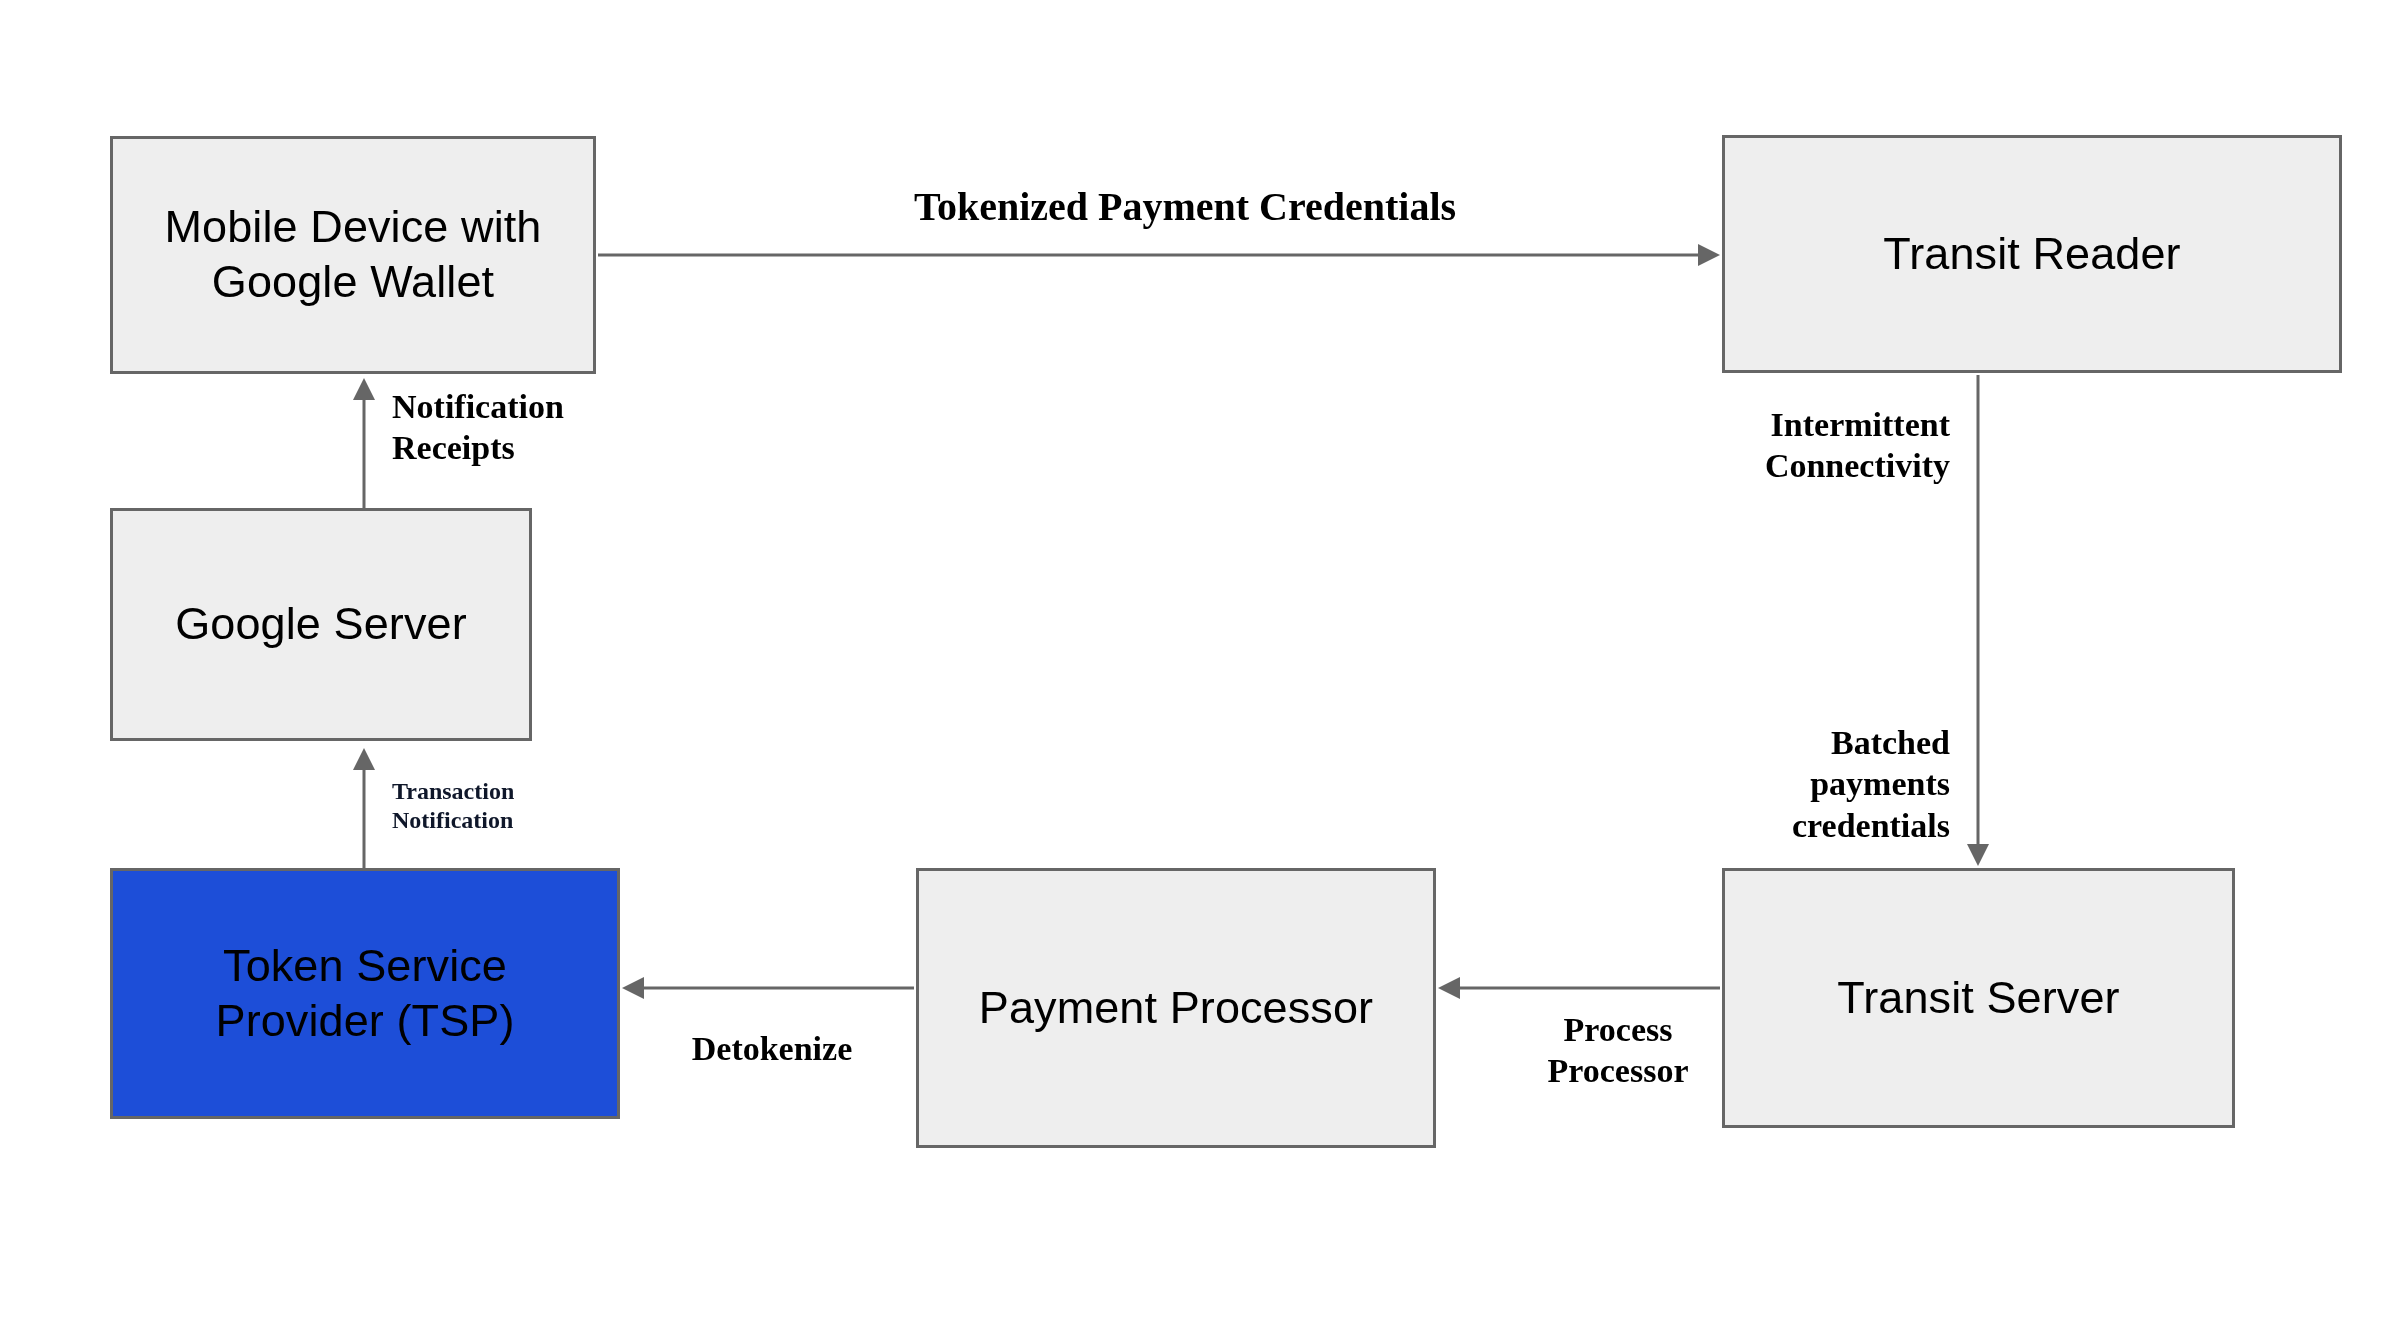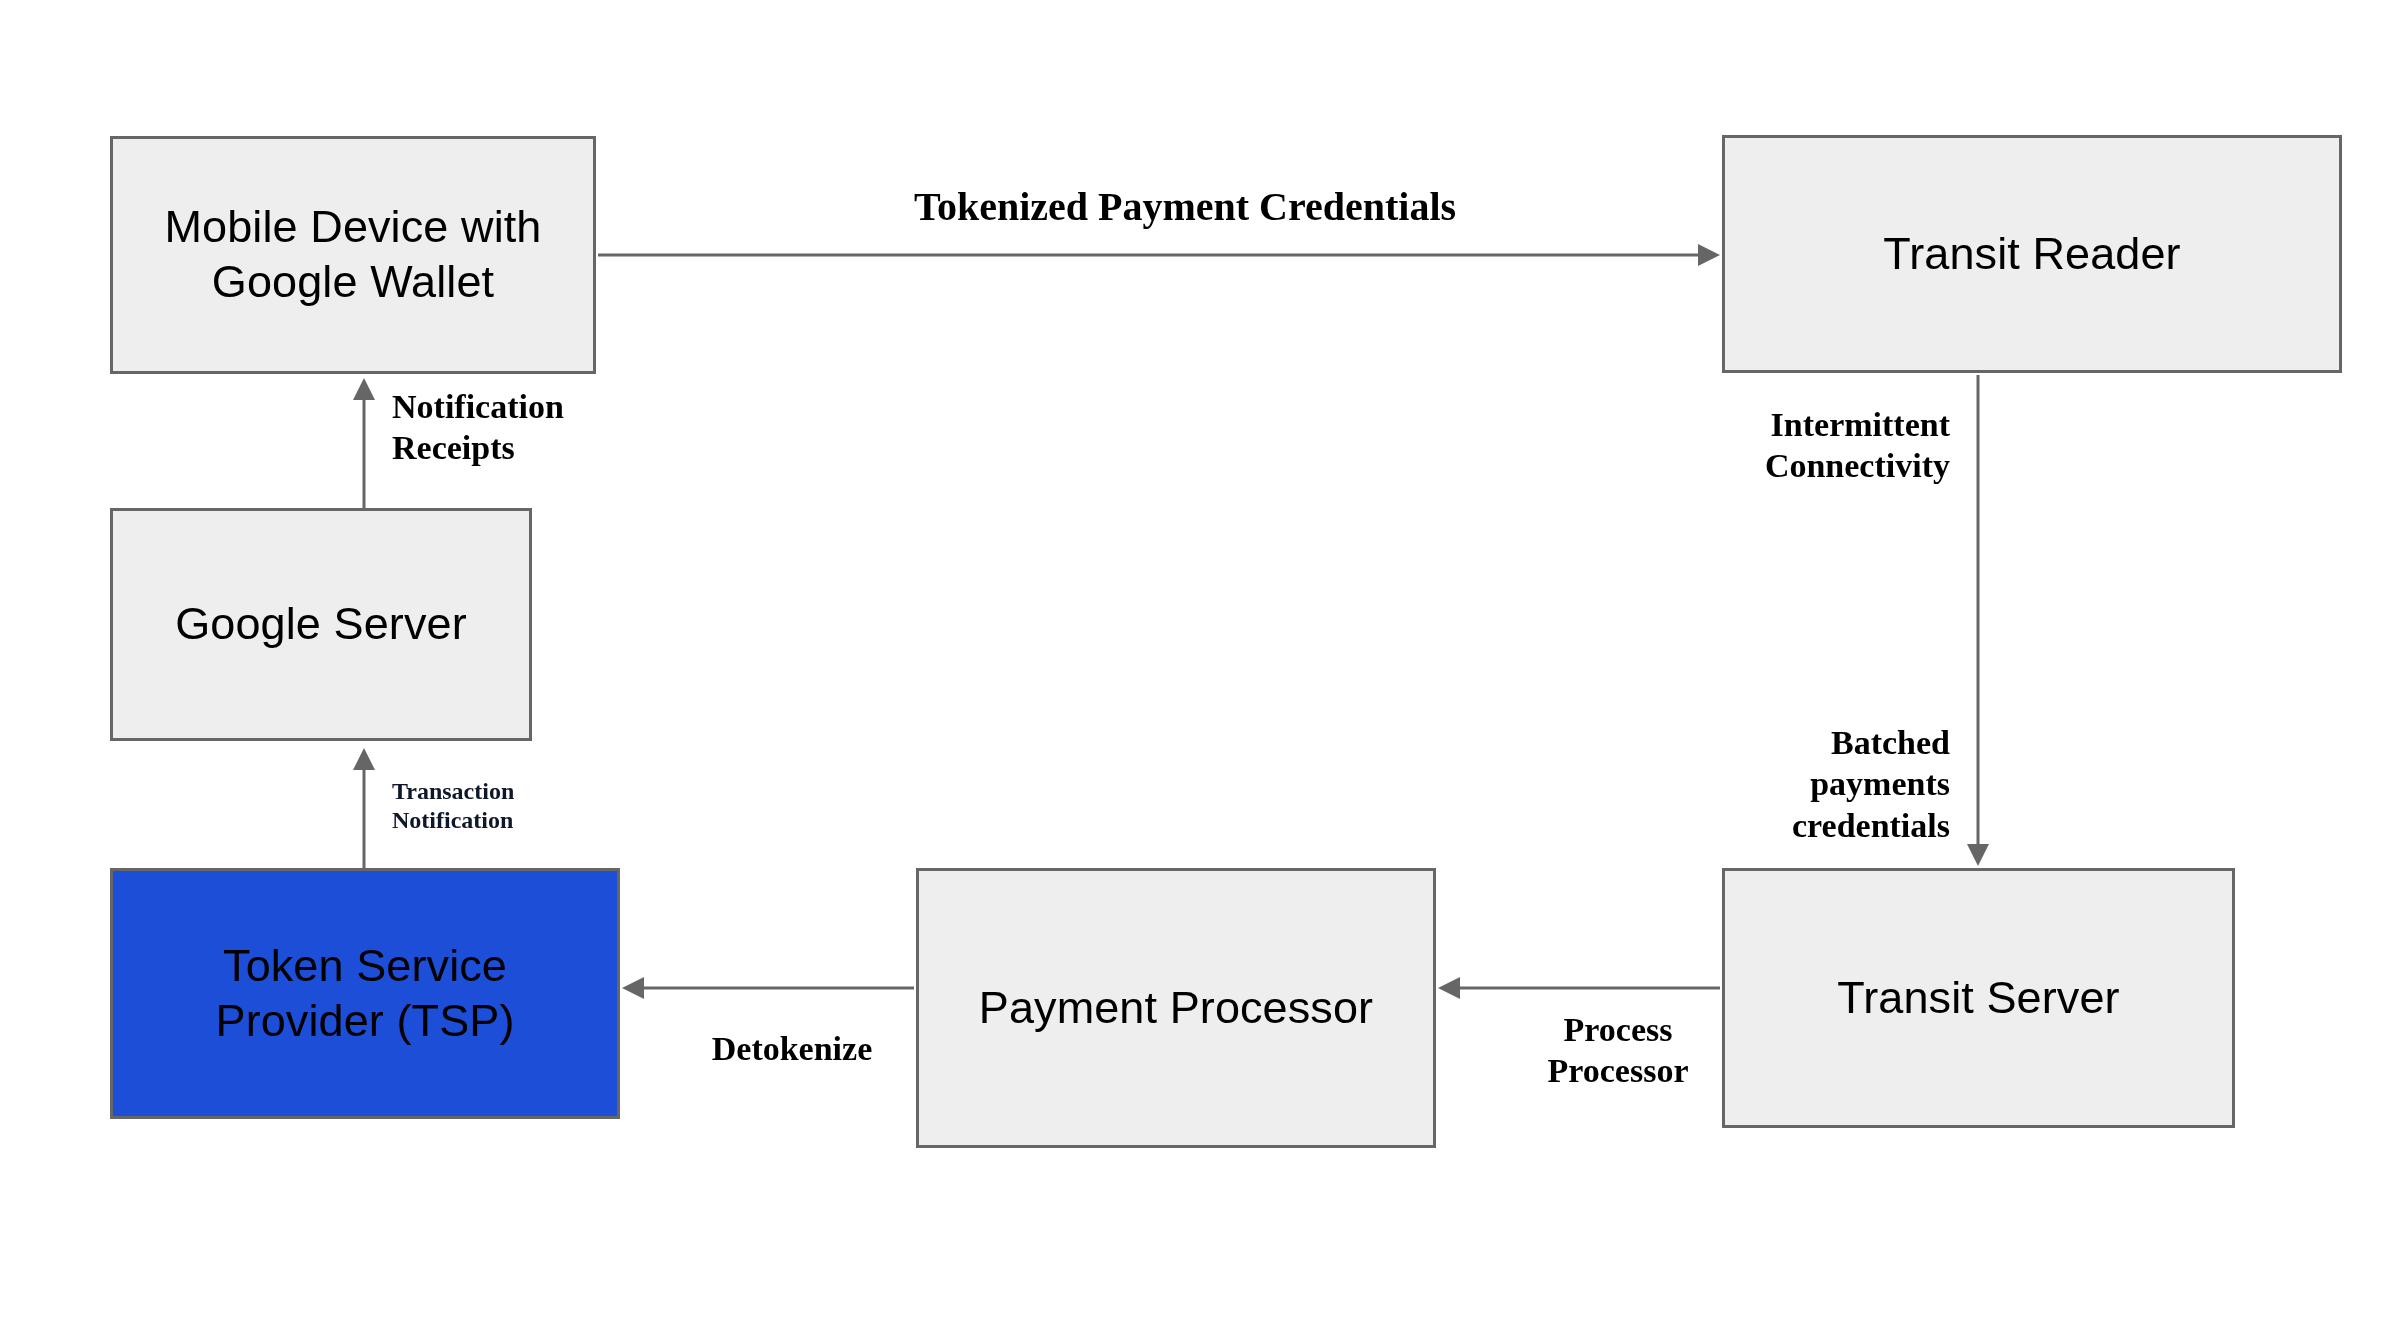--- a/index.html
+++ b/index.html
@@ -100,19 +100,19 @@
     </div>
   <div id="labels-layer">
       <div class="edge-label el-center" style="left: 1185px; top: 207px; font-size: 40px; color: rgb(0, 0, 0);">Tokenized Payment Credentials</div>
       <div class="edge-label el-right" style="left: 1950px; top: 445px; font-size: 34px; color: rgb(0, 0, 0);">Intermittent
 Connectivity</div>
       <div class="edge-label el-right" style="left: 1950px; top: 784px; font-size: 34px; color: rgb(0, 0, 0);">Batched
 payments
 credentials</div>
       <div class="edge-label el-center" style="left: 1618px; top: 1050px; font-size: 34px; color: rgb(0, 0, 0);">Process
 Processor</div>
-      <div class="edge-label el-center" style="left: 792px; top: 1049px; font-size: 34px; color: rgb(0, 0, 0);">Detokenize</div>
+      <div class="edge-label el-center" style="left: 772px; top: 1049px; font-size: 34px; color: rgb(0, 0, 0);">Detokenize</div>
       <div class="edge-label el-left" style="left: 392px; top: 806px; font-size: 24px; color: #0f172a;">Transaction
 Notification</div>
       <div class="edge-label el-left" style="left: 392px; top: 427px; font-size: 34px; color: rgb(0, 0, 0);">Notification
 Receipts</div>
     </div>
 </div>
 
 </body></html>

